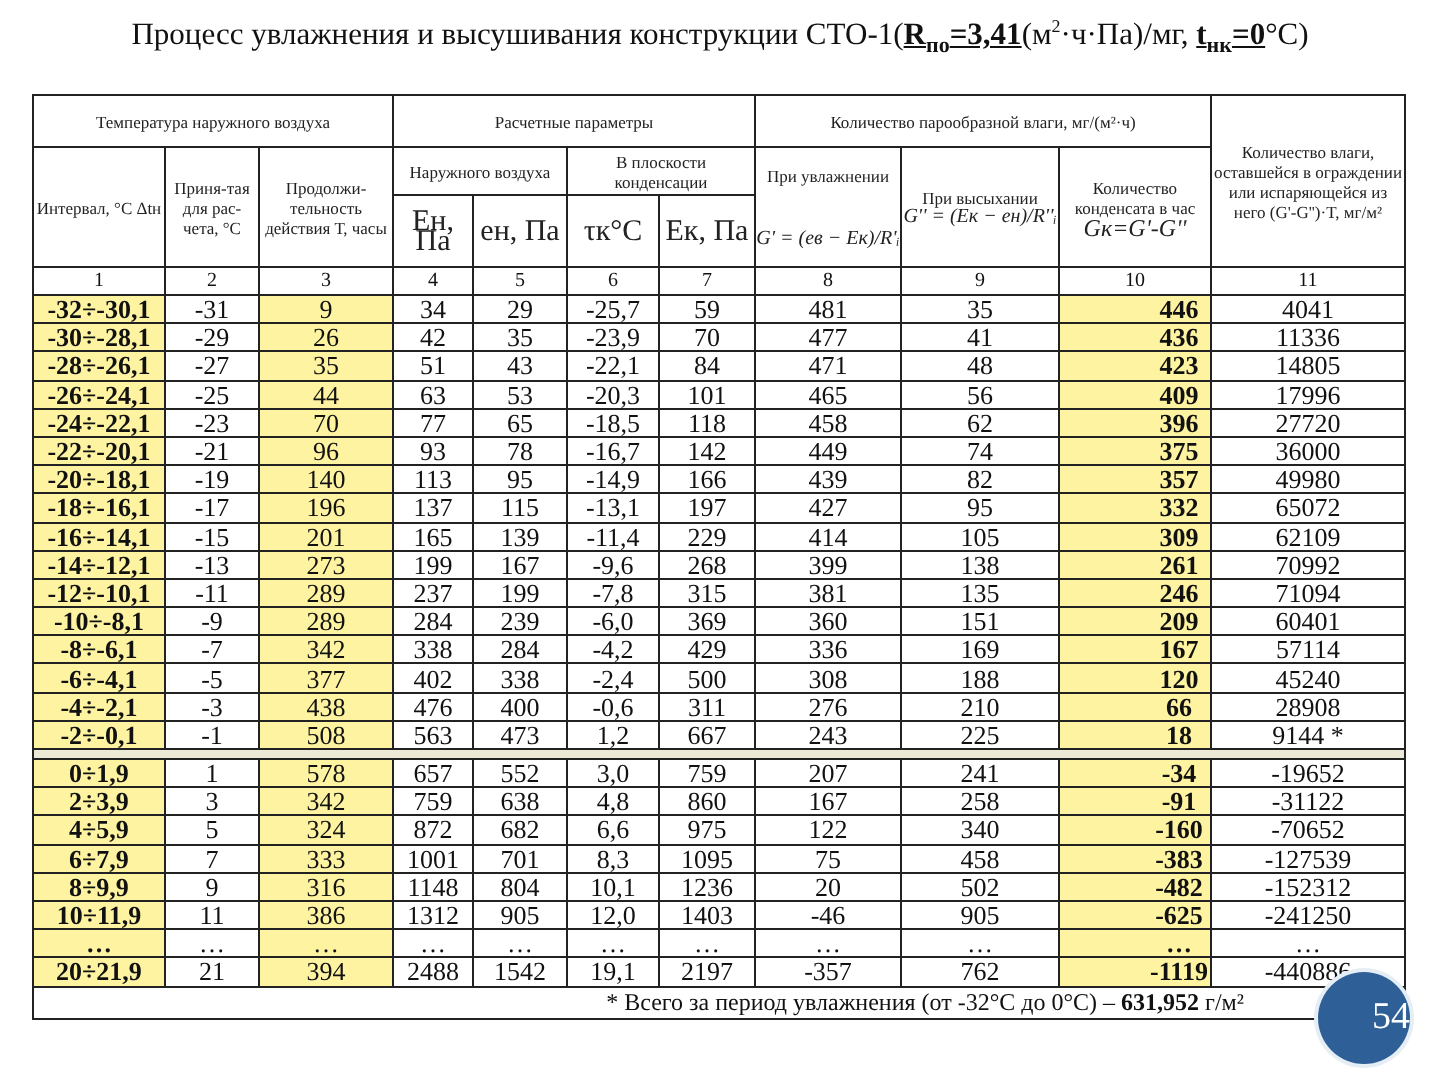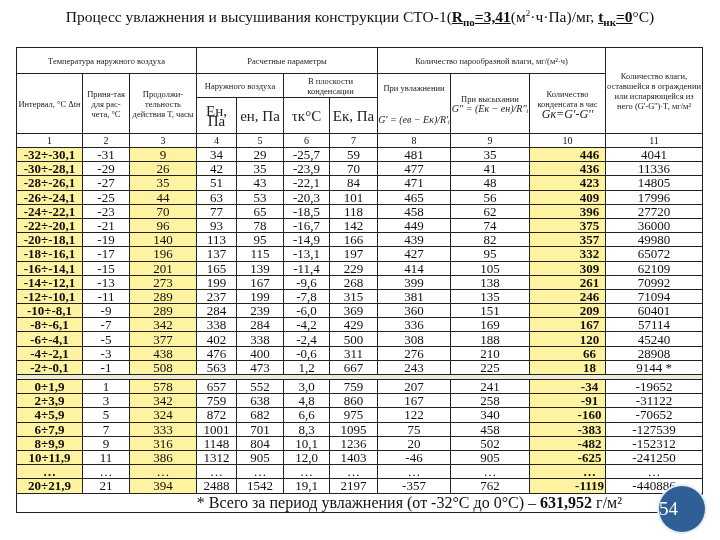--- a/index.html
+++ b/index.html
@@ -12,25 +12,25 @@
   table { position:absolute; left:16px; top:47px; border-collapse:collapse; table-layout:fixed; }
   td { border:1px solid #222; padding:0; text-align:center; vertical-align:middle; overflow:hidden; white-space:nowrap; }
   .hdr td { font-size:8.5px; line-height:10px; white-space:normal; color:#222; }
   .hdr .big { font-size:15px; }
   .num td { font-size:10px; height:13px; }
   .row td { font-size:13px; height:13.2px; line-height:13px; }
   .row td.c1 { background:#fdf3a0; font-weight:bold; }
   .row td.c3 { background:#fdf3a0; }
   .row td.c10 { background:#fdf3a0; font-weight:bold;padding-left:44px; }
   .sep td { height:4px; background:#ece9d6; border-left:1px solid #222; border-right:1px solid #222; }
-  .foot td { font-size:16px; height:15px; text-align:center; border-top:1px solid #222; }
+  .foot td { font-size:12px; height:15px; text-align:center; border-top:1px solid #222; }
   .foot b { font-weight:bold; }
   .formula { font-style:italic; font-size:10px; }
   .badge { position:absolute; left:659px; top:486px; width:46px; height:46px; border-radius:50%;
-           background:#2f5f97; color:#fff; text-align:left; line-height:46px; font-size:19px;
+           background:#2f5f97; color:#fff; text-align:right; line-height:46px; font-size:19px;
            font-family:"Liberation Serif", serif; box-shadow:0 0 0 2px #e5edf5; }
 </style>
 </head>
 <body>
 
 <div class="title">
   <span>Процесс увлажнения и высушивания конструкции СТО-1(</span><span class="u"><span>R</span><sub>по</sub><span>=3,41</span></span><span>(м</span><sup>2</sup><span>·ч·Па)/мг, </span><span class="u"><span>t</span><sub>нк</sub><span>=0</span></span><span>°С)</span>
 </div>
 
 <table>

